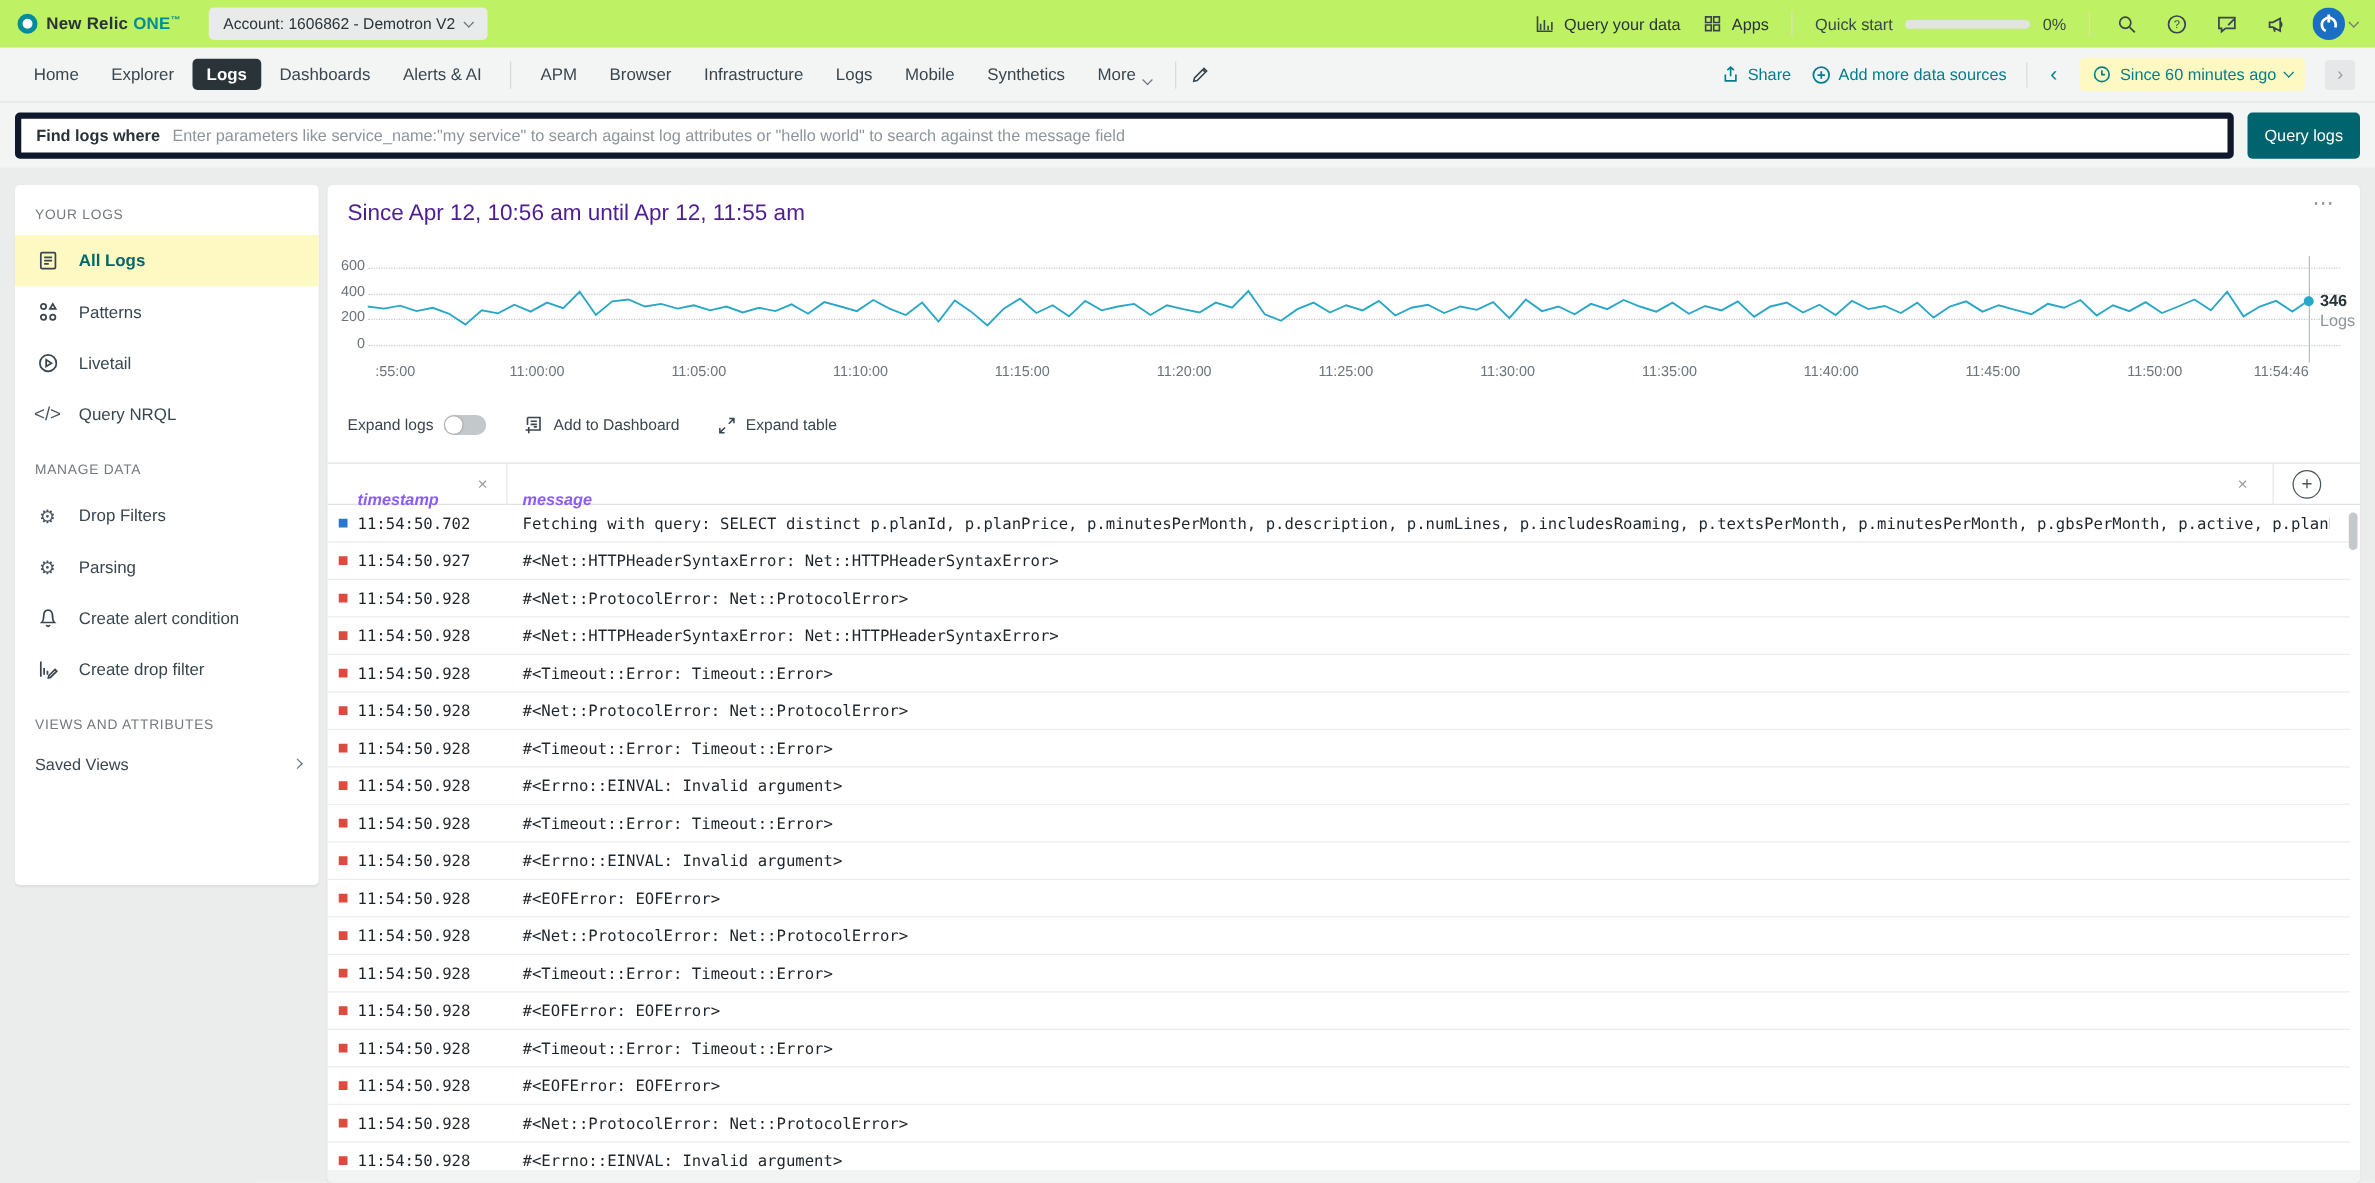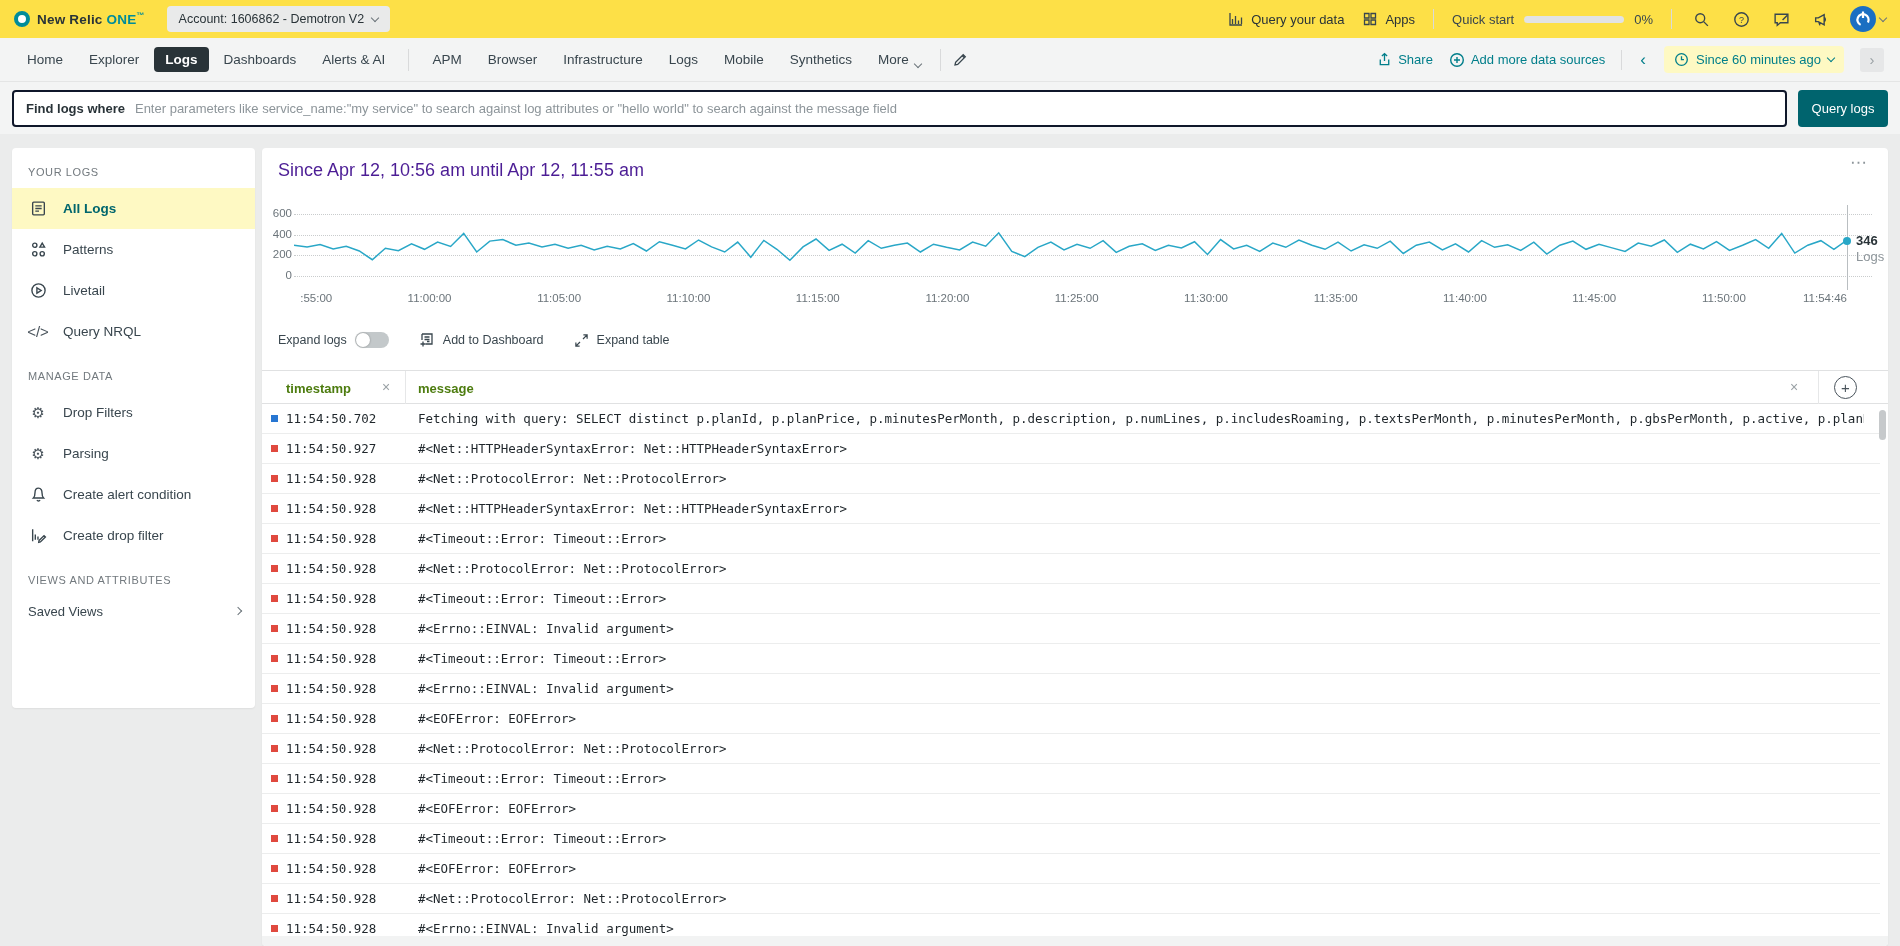--- a/index.html
+++ b/index.html
@@ -3,21 +3,21 @@
 <meta charset="utf-8">
 <style>
   * { margin:0; padding:0; box-sizing:border-box; }
   html,body { width:1900px; height:946px; overflow:hidden; background:#ebecec;
     font-family:"Liberation Sans", sans-serif; color:#39464e; }
   svg { display:block; }
   .ico { stroke:#39464e; fill:none; stroke-width:1.3; }
   .ico-teal { stroke:var(--teal); fill:none; stroke-width:1.4; }
 
   
-  .topbar { position:absolute; left:0; top:0; width:1900px; height:38px; background:#fde047;
+  .topbar { position:absolute; left:0; top:0; width:1900px; height:38px; background:#bef264;
     display:flex; align-items:center; padding:0 14px; z-index:5; }
   .logo { display:flex; align-items:center; gap:7px; }
   .logo-mark { width:16px; height:16px; border-radius:50%; border:4.5px solid #008c99; background:#fff; }
   .logo-text { font-size:13.5px; font-weight:bold; color:#293338; letter-spacing:.2px; }
   .logo-text .one { color:#008c99; }
   .logo-text .tm { font-size:8px; vertical-align:super; color:#008c99; }
   .account-pill { margin-left:22px; background:#e9eaea; border-radius:4px; padding:6px 12px;
     font-size:12.5px; color:#293338; display:flex; align-items:center; gap:8px; cursor:pointer; }
   .topbar-right { margin-left:auto; display:flex; align-items:center; gap:18px; }
   .tb-link { display:flex; align-items:center; gap:7px; font-size:13px; color:#293338; cursor:pointer; }
@@ -44,21 +44,21 @@
   .teal-link { display:flex; align-items:center; gap:6px; color:var(--teal); font-size:13px; cursor:pointer; }
   .time-pill { display:flex; align-items:center; gap:7px; background:#fef9c3; color:var(--teal);
     border-radius:4px; padding:6px 10px; font-size:13px; cursor:pointer; }
   .next-box { width:24px; height:24px; background:#e6e7e8; border-radius:3px; display:flex;
     align-items:center; justify-content:center; color:#9aa1a5; font-size:15px; cursor:pointer; }
   .prev-chev { color:var(--teal); font-size:17px; cursor:pointer; padding:0 2px; }
 
   
   .searchrow { position:absolute; left:0; top:82px; width:1900px; height:52px; background:#f3f4f4; z-index:3; }
   .search-box { position:absolute; left:12px; top:8px; width:1775px; height:37px; background:#fff;
-    border:2px solid #0f172a; border-radius:4px; display:flex; align-items:center; padding:0 12px; gap:10px; }
+    border:5px solid #0f172a; border-radius:4px; display:flex; align-items:center; padding:0 12px; gap:10px; }
   .search-label { font-size:13px; font-weight:bold; color:#293338; white-space:nowrap; }
   .search-input { flex:1; border:none; outline:none; font-size:13px; color:#39464e;
     font-family:"Liberation Sans", sans-serif; background:transparent; }
   .search-input::placeholder { color:#8d959a; }
   .query-btn { position:absolute; right:12px; top:8px; width:90px; height:37px; background:var(--btn);
     color:#fff; font-size:13px; border:none; border-radius:4px; cursor:pointer;
     font-family:"Liberation Sans", sans-serif; }
 
   
   .content { position:absolute; left:0; top:134px; width:1900px; height:812px; }
@@ -94,21 +94,21 @@
   .xlab { position:absolute; top:0; font-size:11.5px; color:#6b747a; white-space:nowrap; }
 
   .controls { position:absolute; left:16px; top:184px; display:flex; align-items:center; gap:30px; }
   .ctrl { display:flex; align-items:center; gap:8px; font-size:12.5px; color:#39464e; cursor:pointer; }
   .toggle { width:34px; height:16px; border-radius:9px; background:#c3c8ca; position:relative; cursor:pointer; }
   .toggle .knob { position:absolute; left:1px; top:1px; width:14px; height:14px; border-radius:50%;
     background:#fff; box-shadow:0 0 2px rgba(0,0,0,.35); }
 
   .thead { position:absolute; left:0; top:222px; width:1626px; height:34px; border-top:1px solid #e0e1e2;
     border-bottom:1px solid #e0e1e2; font-size:13px; }
-  .th-label { position:absolute; top:10px; font-weight:bold; color:#4d7c0f; }
+  .th-label { position:absolute; top:21px; font-weight:bold; color:#8b5cf6;font-style:italic; }
   .th-close { position:absolute; top:8px; color:#9aa1a5; font-size:14px; cursor:pointer; }
   .th-div { position:absolute; top:0; width:1px; height:33px; background:#e6e7e8; }
   .add-col { position:absolute; left:1572px; top:5px; width:23px; height:23px; border:1.4px solid #4a545c;
     border-radius:50%; display:flex; align-items:center; justify-content:center; font-size:15px;
     color:#4a545c; cursor:pointer; }
 
   .tbody { position:absolute; left:0; top:256px; width:1618px; height:542px; overflow:hidden; }
   .lrow { height:30px; border-bottom:1px solid #eceded; position:relative; cursor:pointer;
     font-family:"DejaVu Sans Mono", monospace; font-size:12.5px; color:#1f262b; }
   .sq { position:absolute; left:9px; top:11px; width:7px; height:7px; }

